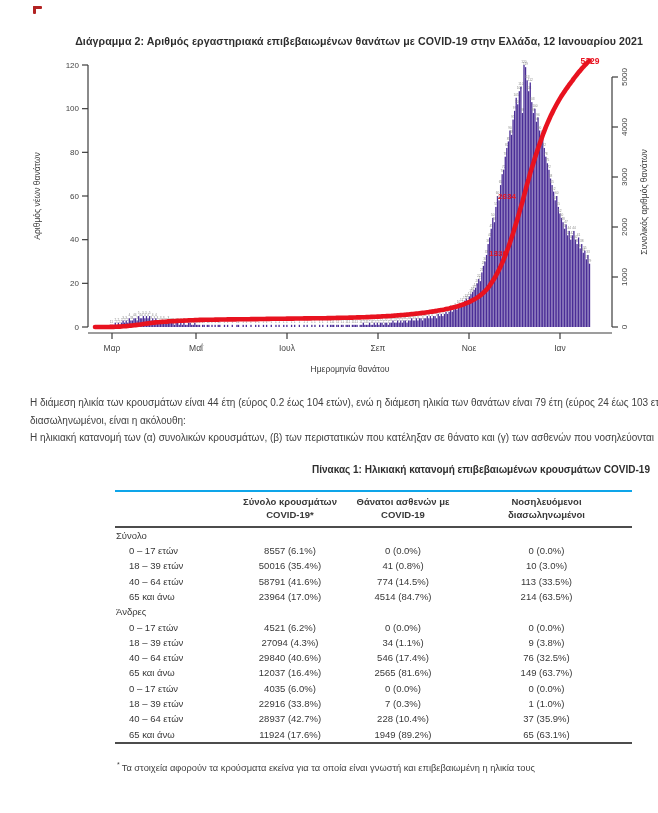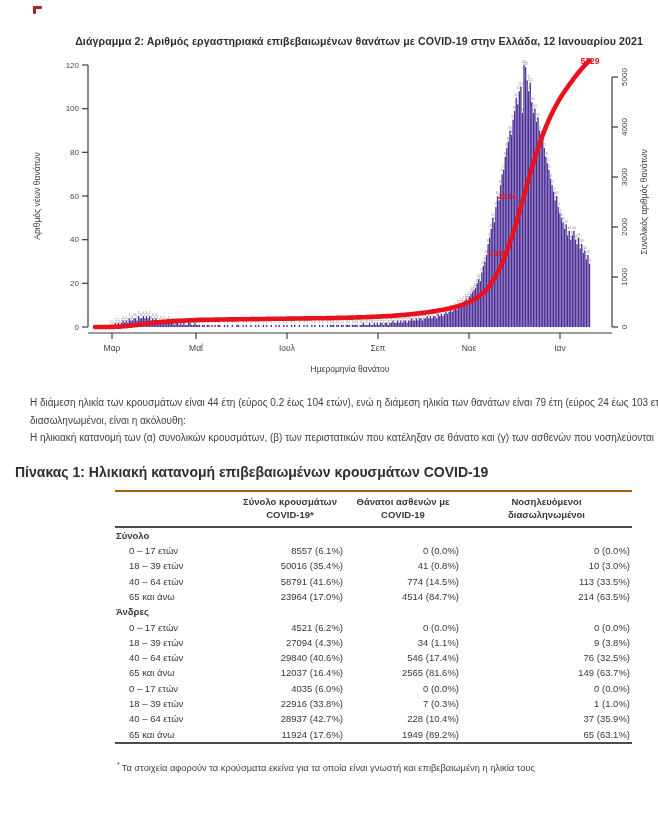--- a/index.html
+++ b/index.html
@@ -11,34 +11,34 @@
   .logo-fragment:before{content:"";position:absolute;left:0;top:0;width:9px;height:3px;background:#b22222;border-radius:1px;}
   .logo-fragment:after{content:"";position:absolute;left:0;top:0;width:3px;height:8px;background:#b22222;border-radius:1px;}
   .chart-title{
     position:absolute;top:35px;left:15px;width:628px;text-align:right;
     font-size:10.6px;font-weight:bold;color:#2e2e2e;letter-spacing:0.1px;
   }
   .chart-svg{position:absolute;left:0;top:52px;}
   .intro{position:absolute;left:30px;top:394px;width:628px;font-size:10px;color:#3f3f3f;}
   .intro div{white-space:nowrap;line-height:17.5px;}
   .table-title{
-    position:absolute;top:464px;left:15px;width:628px;text-align:left;
-    font-size:14px;font-weight:bold;color:#2e2e2e;
+    position:absolute;top:464px;left:22px;width:628px;text-align:right;
+    font-size:10px;font-weight:bold;color:#2e2e2e;
   }
   .age-table{
     position:absolute;left:115px;top:490px;width:517px;border-collapse:collapse;
     font-size:9.5px;color:#383838;table-layout:fixed;
-    border-top:2px solid #a16207;border-bottom:2px solid #4c4c4c;
+    border-top:2px solid #0ea5e9;border-bottom:2px solid #4c4c4c;
   }
   .age-table thead tr{border-bottom:2px solid #4c4c4c;}
   .age-table th{font-weight:bold;text-align:center;vertical-align:middle;padding:4px 2px;line-height:1.35;}
   .age-table th span{display:inline-block;max-width:122px;}
   .age-table td{padding:0 2px;height:15.3px;vertical-align:middle;}
-  .age-table td.c{text-align:right;}
-  .age-table tr.section td{font-weight:bold;padding-left:1px;}
+  .age-table td.c{text-align:center;}
+  .age-table tr.section td{font-weight:normal;padding-left:1px;}
   .age-table td.age{padding-left:14px;}
   .footnote{
     position:absolute;left:117px;top:761px;width:520px;font-size:9.3px;color:#3f3f3f;
   }
   .footnote sup{font-size:7px;margin-right:2px;}
 </style>
 </head>
 <body>
 
 <div class="page">

